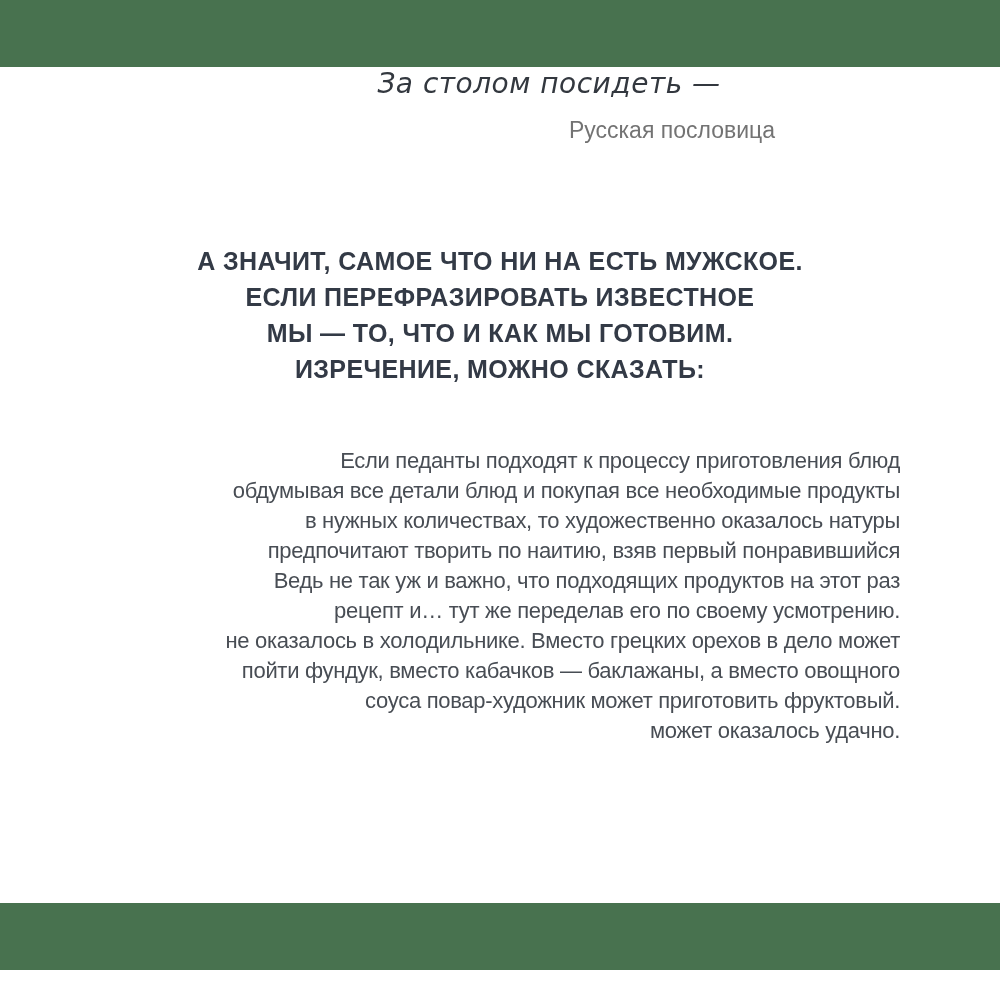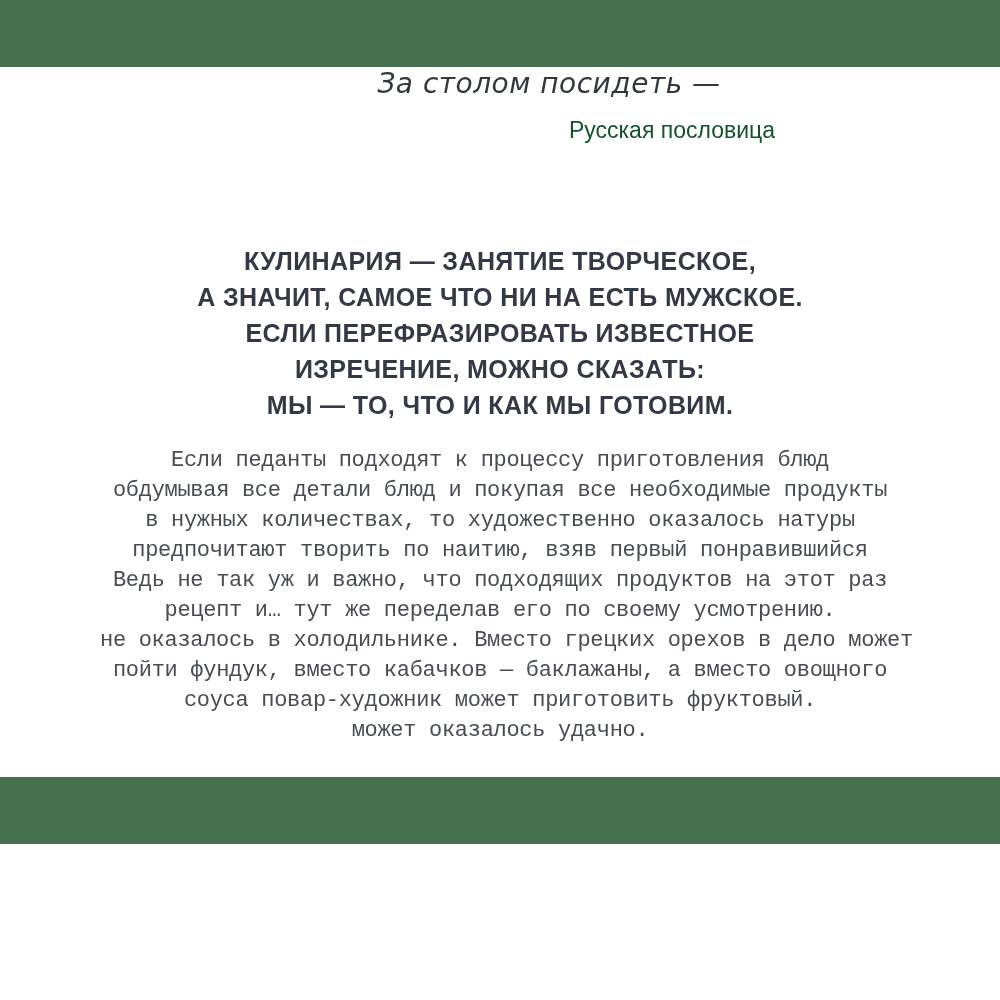--- a/index.html
+++ b/index.html
@@ -3,21 +3,21 @@
 <meta charset="utf-8">
 <style>
   html, body {
     margin: 0;
     padding: 0;
     background: #ffffff;
   }
   .page {
     position: relative;
     width: 1000px;
-    height: 844px;
+    height: 970px;
     background: #ffffff;
     overflow: hidden;
     font-family: "Liberation Sans", sans-serif;
   }
   .band {
     position: absolute;
     left: 0;
     width: 1000px;
     height: 67px;
     background: #48724F;
@@ -40,21 +40,21 @@
     color: #33383f;
     letter-spacing: 0.5px;
     white-space: nowrap;
   }
   .epigraph-attribution {
     margin-top: 12px;
     text-align: right;
     font-family: "Liberation Sans", sans-serif;
     font-size: 23px;
     line-height: 26px;
-    color: #14532d;
+    color: #737373;
     white-space: nowrap;
   }
 
   .lead-heading {
     position: absolute;
     top: 243px;
     left: 60px;
     width: 880px;
     text-align: center;
   }
@@ -69,46 +69,46 @@
   }
 
   .body-text {
     position: absolute;
     top: 446px;
     left: 100px;
     width: 800px;
     text-align: center;
   }
   .body-line {
-    font-family: Liberation Mono, monospace;
+    font-family: Liberation Sans, sans-serif;
     font-size: 22px;
     line-height: 30px;
     letter-spacing: -0.3px;
     color: #484d54;
     white-space: nowrap;
+    text-align: right;
   }
 </style>
 </head>
 <body>
 
 <div class="page">
 
   <div class="band top"></div>
 
   <div class="epigraph">
     <div class="epigraph-line">За столом посидеть —</div>
     <div class="epigraph-attribution">Русская пословица</div>
   </div>
 
   <div class="lead-heading">
-    <div class="lead-heading-line">КУЛИНАРИЯ — ЗАНЯТИЕ ТВОРЧЕСКОЕ,</div>
     <div class="lead-heading-line">А ЗНАЧИТ, САМОЕ ЧТО НИ НА ЕСТЬ МУЖСКОЕ.</div>
     <div class="lead-heading-line">ЕСЛИ ПЕРЕФРАЗИРОВАТЬ ИЗВЕСТНОЕ</div>
+    <div class="lead-heading-line">МЫ — ТО, ЧТО И КАК МЫ ГОТОВИМ.</div>
     <div class="lead-heading-line">ИЗРЕЧЕНИЕ, МОЖНО СКАЗАТЬ:</div>
-    <div class="lead-heading-line">МЫ — ТО, ЧТО И КАК МЫ ГОТОВИМ.</div>
   </div>
 
   <div class="body-text">
     <div class="body-line">Если педанты подходят к процессу приготовления блюд</div>
     <div class="body-line">обдумывая все детали блюд и покупая все необходимые продукты</div>
     <div class="body-line">в нужных количествах, то художественно оказалось натуры</div>
     <div class="body-line">предпочитают творить по наитию, взяв первый понравившийся</div>
     <div class="body-line">Ведь не так уж и важно, что подходящих продуктов на этот раз</div>
     <div class="body-line">рецепт и… тут же переделав его по своему усмотрению.</div>
     <div class="body-line">не оказалось в холодильнике. Вместо грецких орехов в дело может</div>

